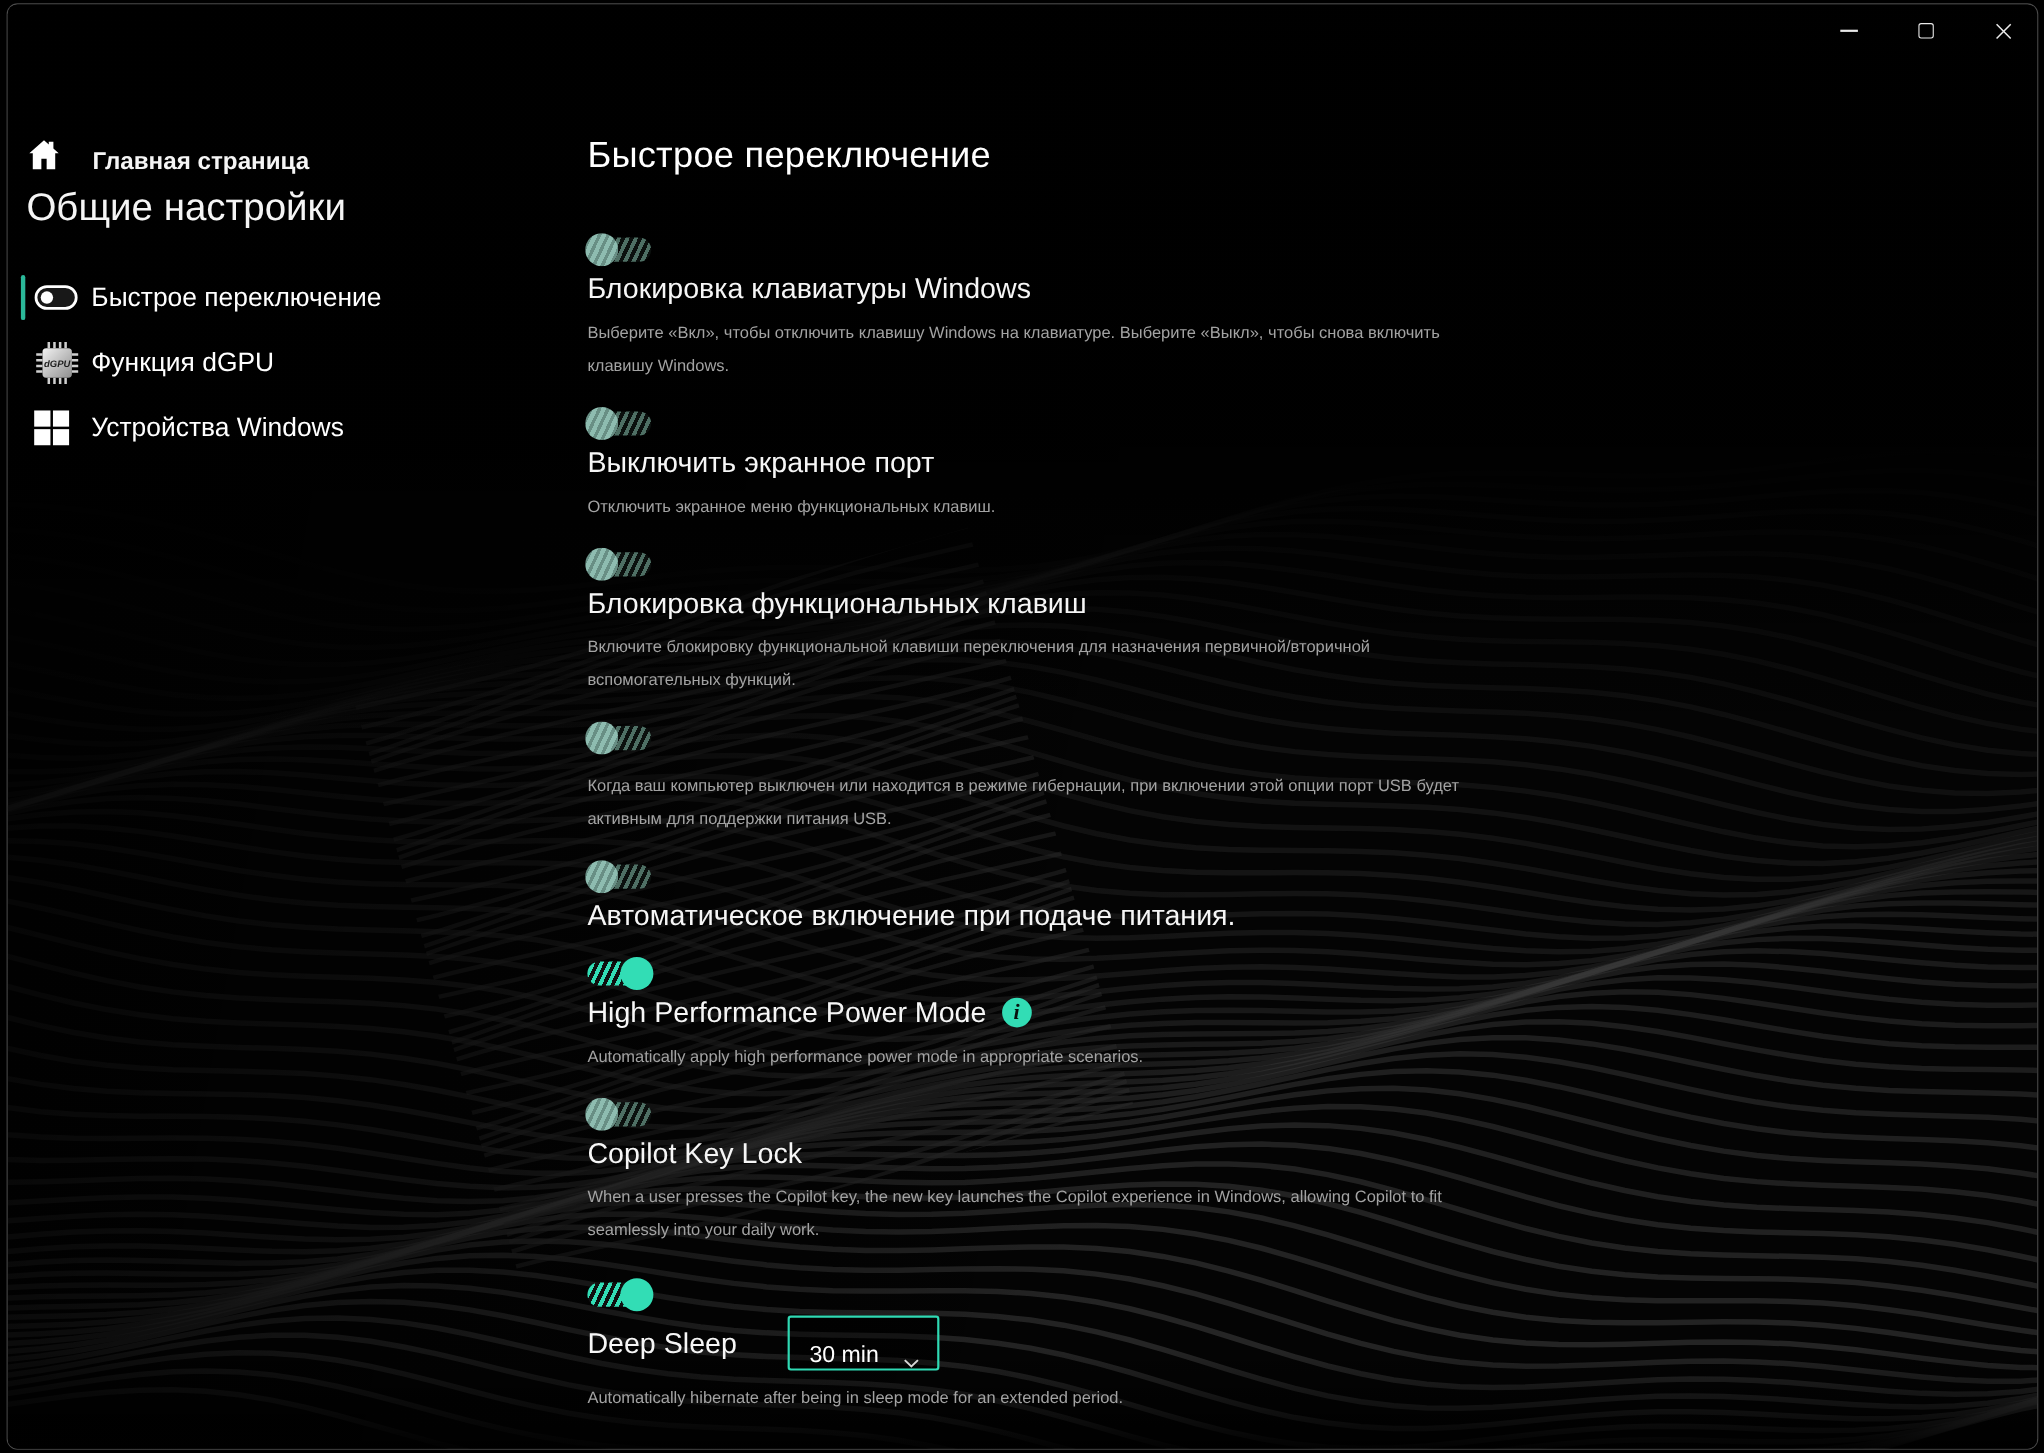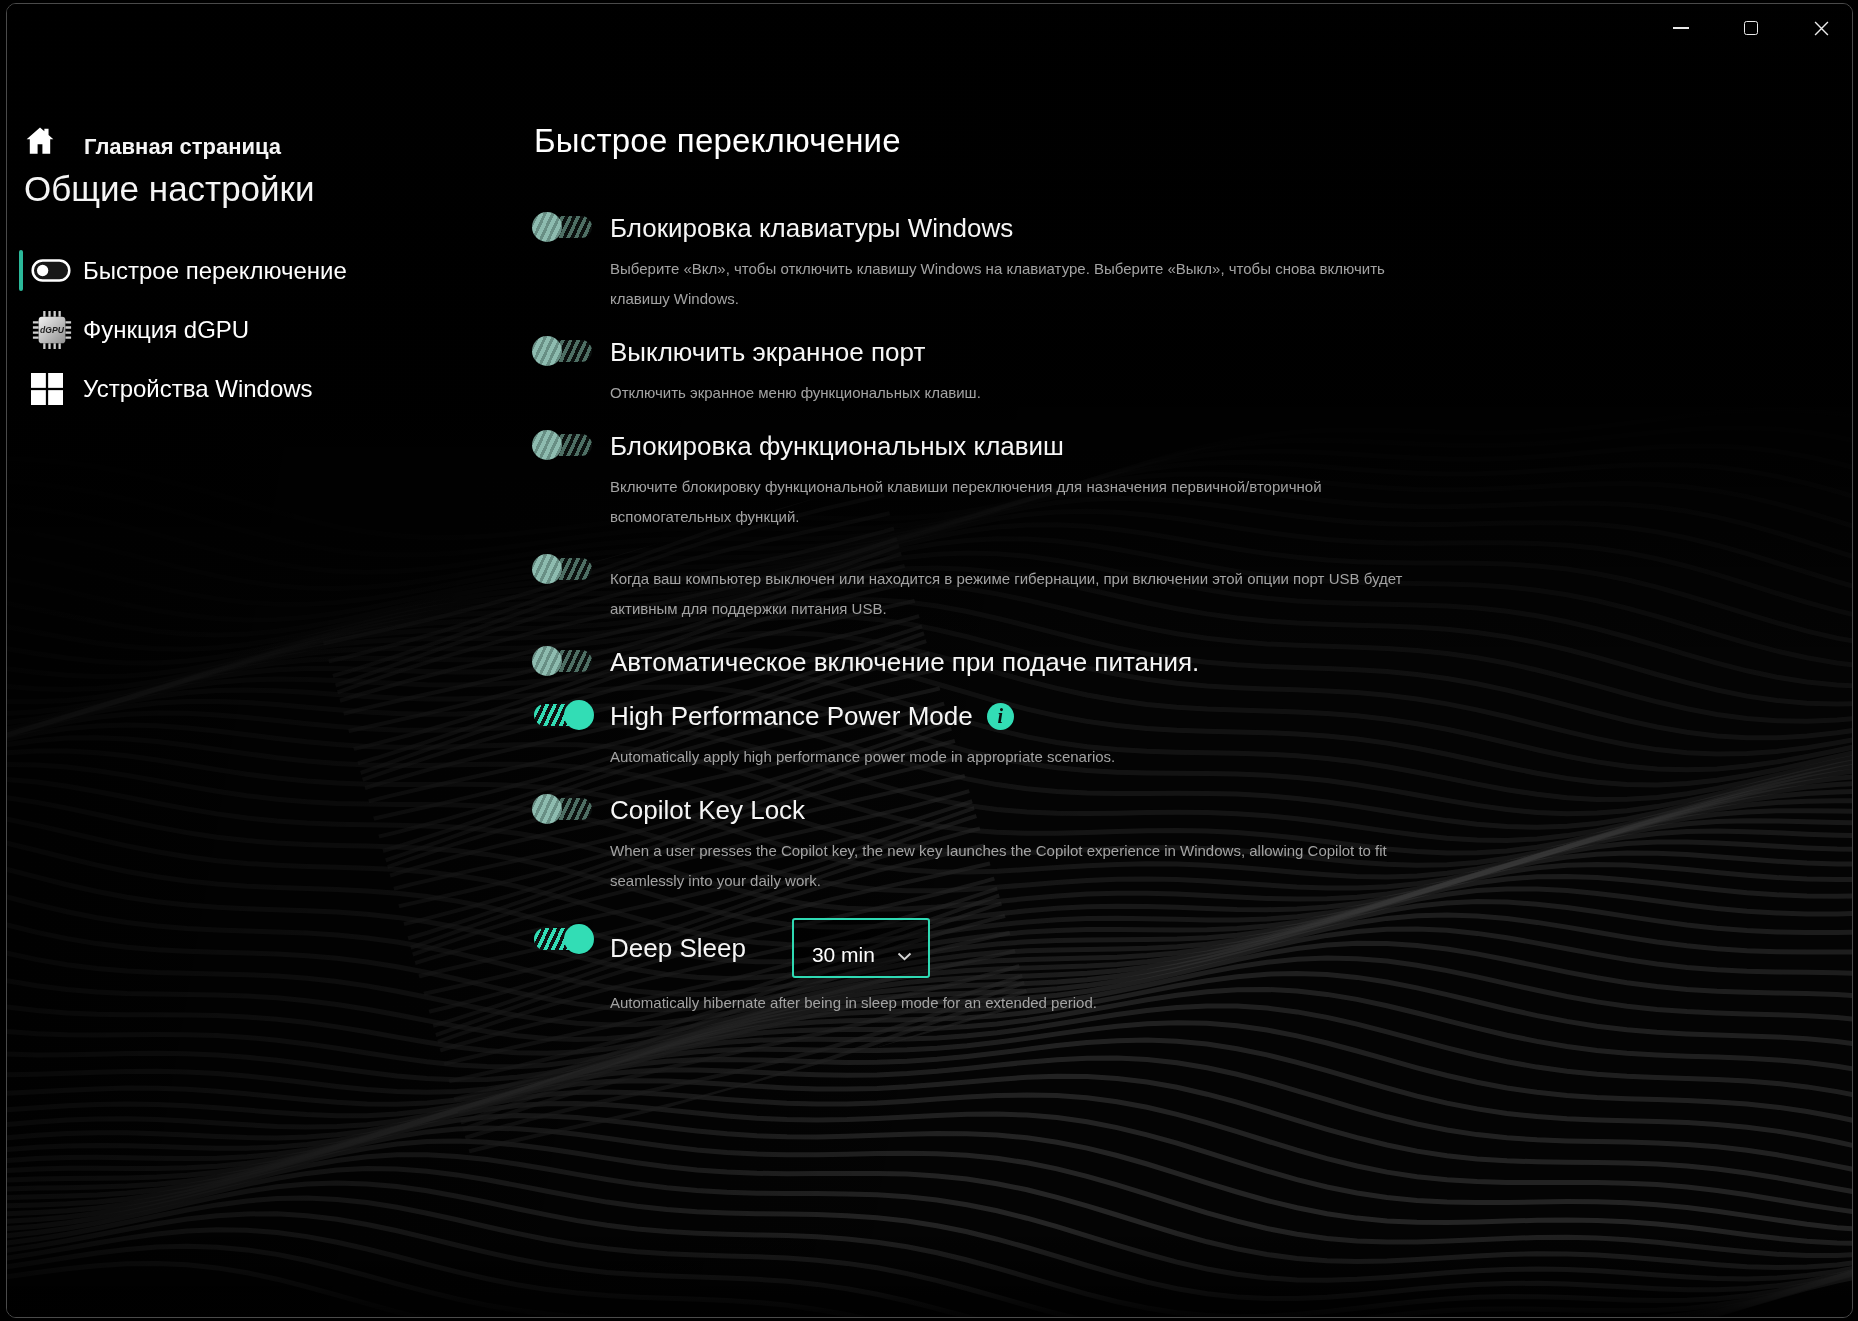--- a/index.html
+++ b/index.html
@@ -28,40 +28,40 @@
   .nav{position:absolute;top:122px;left:0;width:100%;}
   .nav-item{position:relative;height:59px;display:flex;align-items:center;gap:0;
             padding-left:12px;cursor:pointer;}
   .nav-item .icon-box{width:52px;display:flex;align-items:center;flex:none;}
   .nav-item .lbl{font-size:24px;color:#fff;}
   .nav-item.active::before{content:'';position:absolute;left:0;top:9px;bottom:9px;width:4px;
                            background:#2bb99a;border-radius:2px;}
   
   .main{position:absolute;left:527px;top:118px;width:1000px;z-index:10;}
   .page-title{font-size:33px;font-weight:400;margin:0 0 52px 0;color:#fff;letter-spacing:.2px;}
-  .setting{display:flex;align-items:flex-start;gap:18px;margin-bottom:22px;}
+  .setting{display:flex;align-items:flex-start;gap:8px;margin-bottom:22px;flex-direction:column;}
   .texts{max-width:815px;}
   .s-label{font-size:26px;line-height:32px;color:#f6f6f6;}
   .s-desc{font-size:15px;line-height:30px;color:#a3a3a3;margin-top:10px;}
   .label-line{display:flex;align-items:center;min-height:32px;}
   
   .toggle{width:58px;height:22px;border-radius:11px;position:relative;flex:none;margin-top:4px;cursor:pointer;}
   .toggle.off{background:repeating-linear-gradient(115deg,#0b100e 0 3.5px,#4e6f64 3.5px 7px);}
   .toggle.on{background:repeating-linear-gradient(115deg,#101010 0 3.5px,#32ddb5 3.5px 7px);}
   .knob{position:absolute;top:-4px;width:30px;height:30px;border-radius:50%;}
   .toggle.off .knob{left:-2px;
      background:repeating-linear-gradient(115deg,rgba(0,0,0,0) 0 4px,rgba(17,38,32,.30) 4px 7px),#8ebcb0;}
   .toggle.on .knob{right:-2px;background:#32ddb5;}
   
   .info-badge{width:27px;height:27px;border-radius:50%;background:#32ddb5;color:#08110e;
      display:inline-flex;align-items:center;justify-content:center;
      font:italic 700 20px "Liberation Serif",serif;margin-left:14px;flex:none;cursor:pointer;}
   
-  .dropdown{display:inline-flex;align-items:center;gap:22px;border:2px solid #2fd9b3;
-     background:rgba(0,0,0,.35);padding:14px 16px 0 18px;height:42px;border-radius:3px;
+  .dropdown{display:inline-flex;align-items:flex-end;gap:22px;border:2px solid #2fd9b3;
+     background:rgba(0,0,0,.35);padding:4px 16px 0 18px;height:42px;border-radius:3px;
      font-size:21px;color:#fff;margin-left:46px;cursor:pointer;}
   .dd-chevron{margin-top:3px;}
 </style>
 </head>
 <body>
 
 <div class="window">
 
   <div class="waves-wrap">
     <svg id="waves" width="1845" height="1313" viewBox="0 0 1845 1313">

